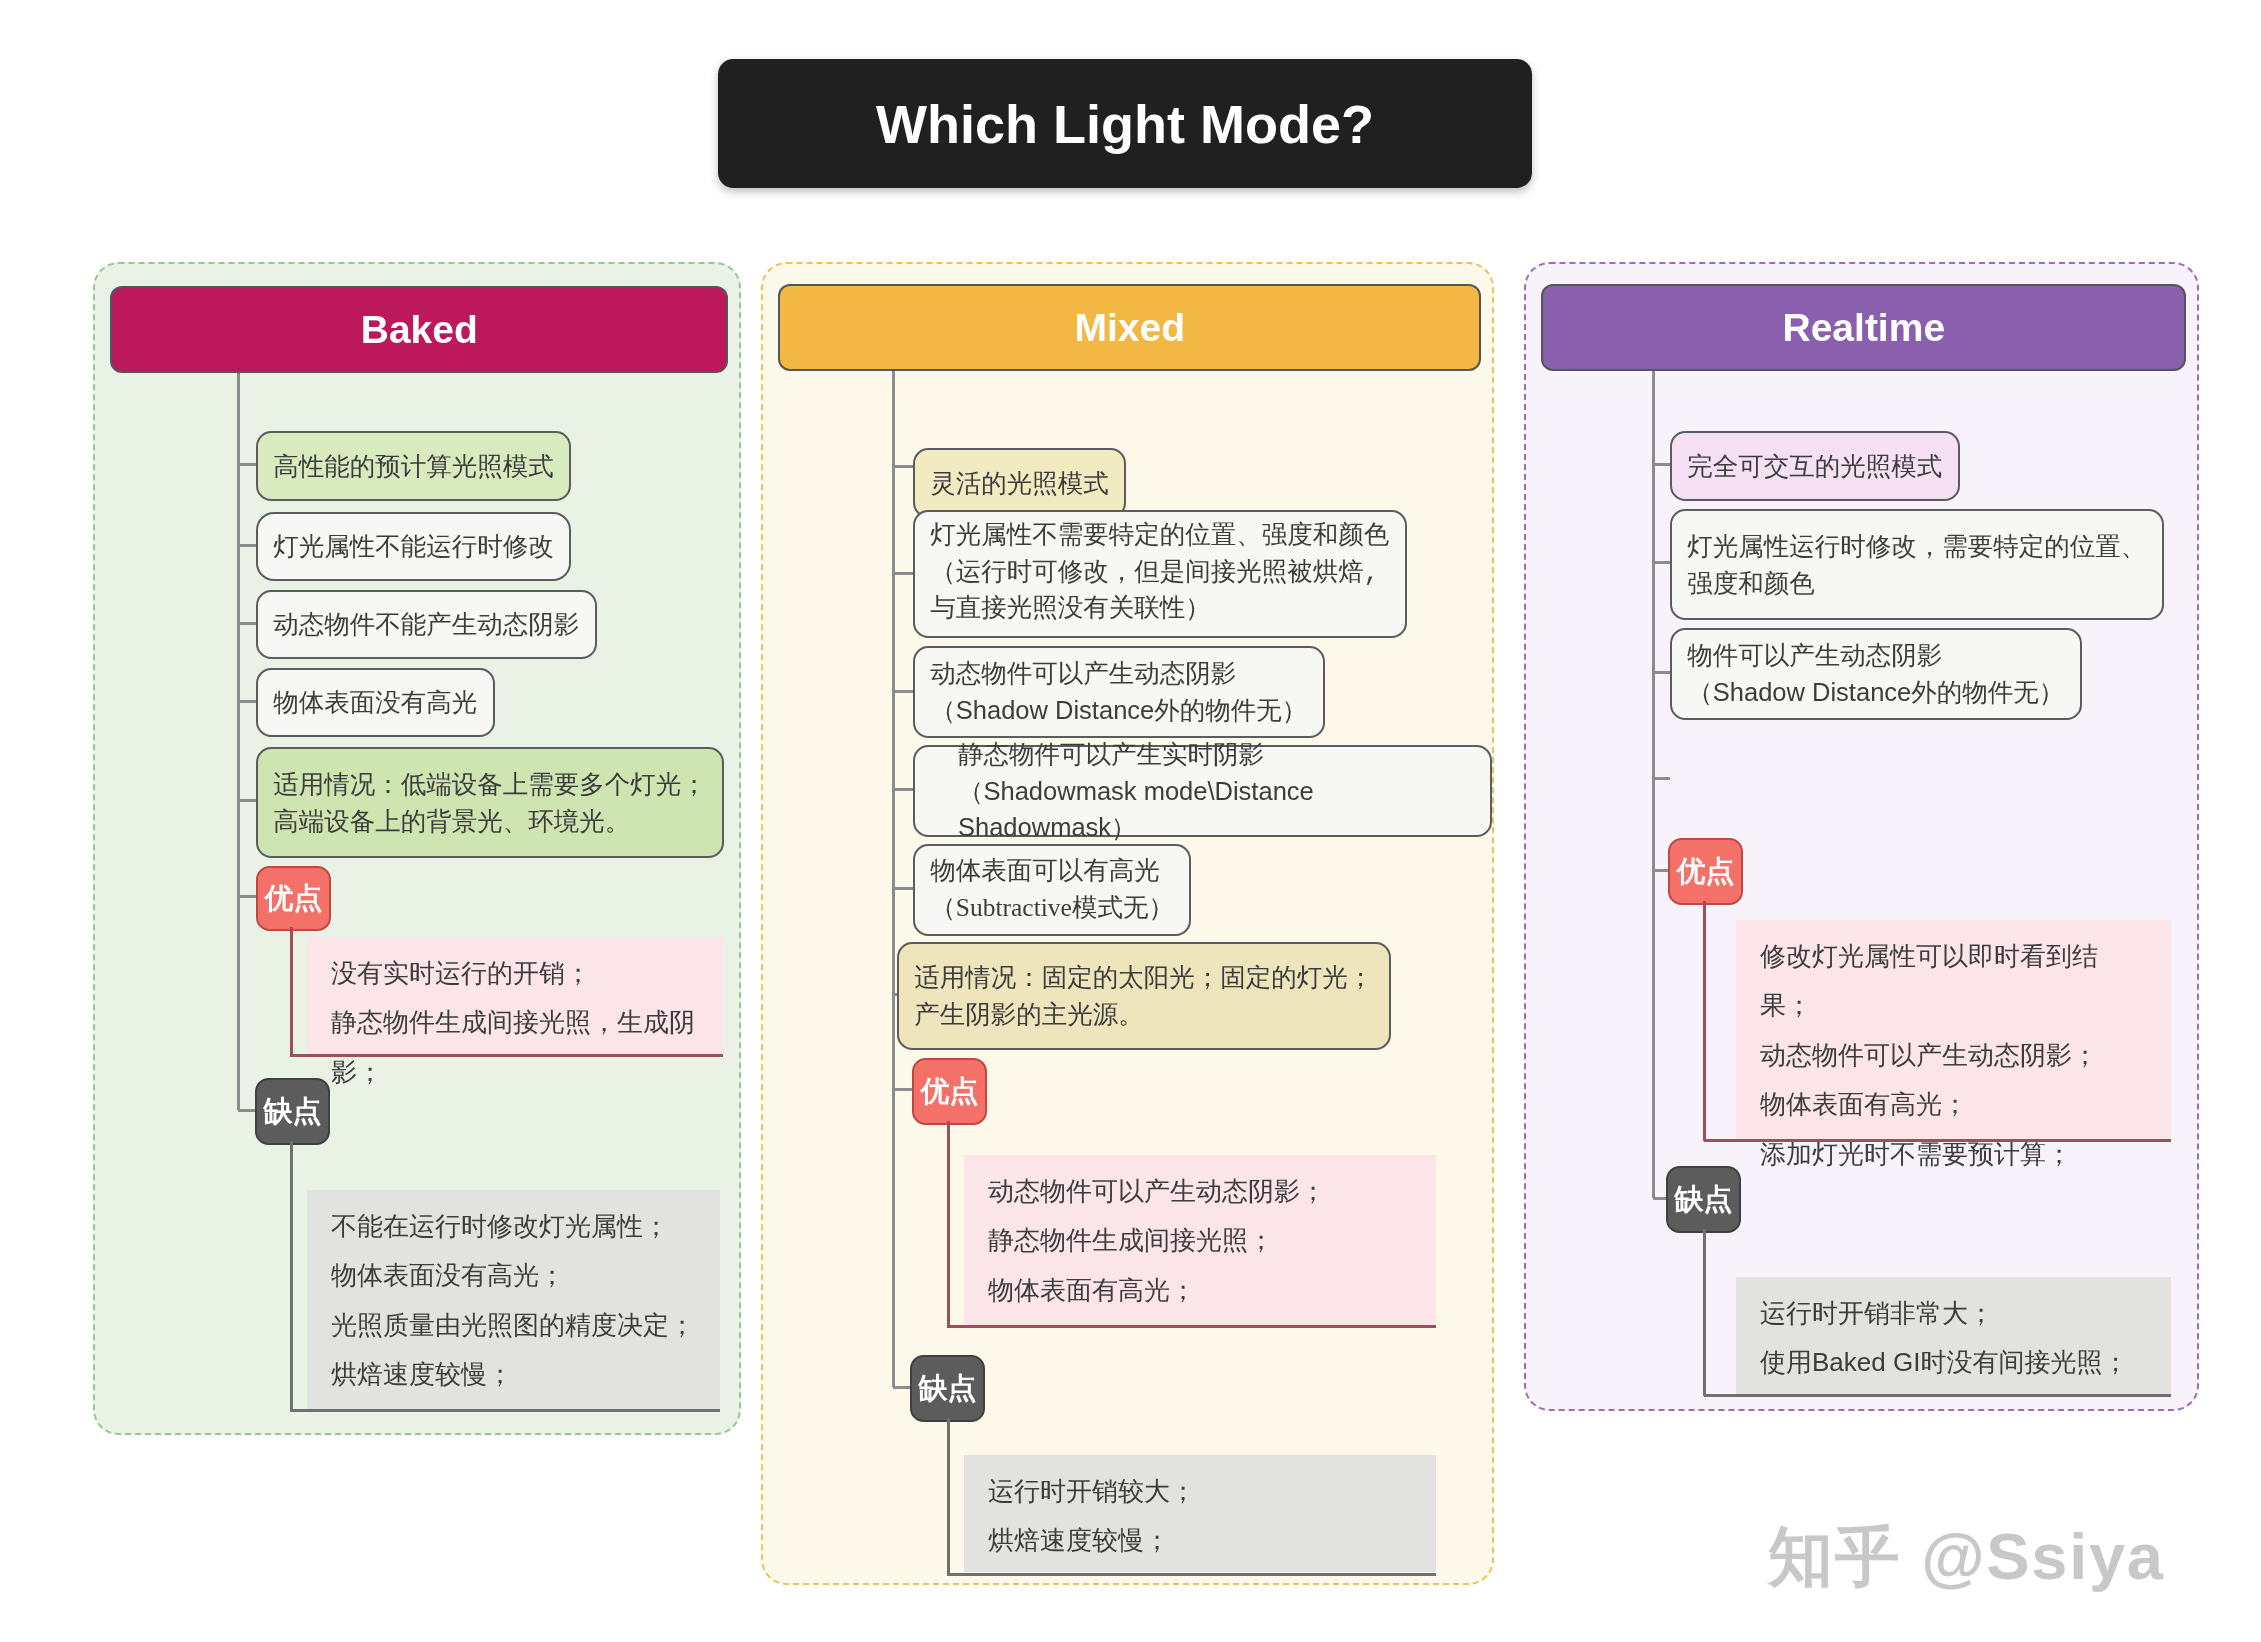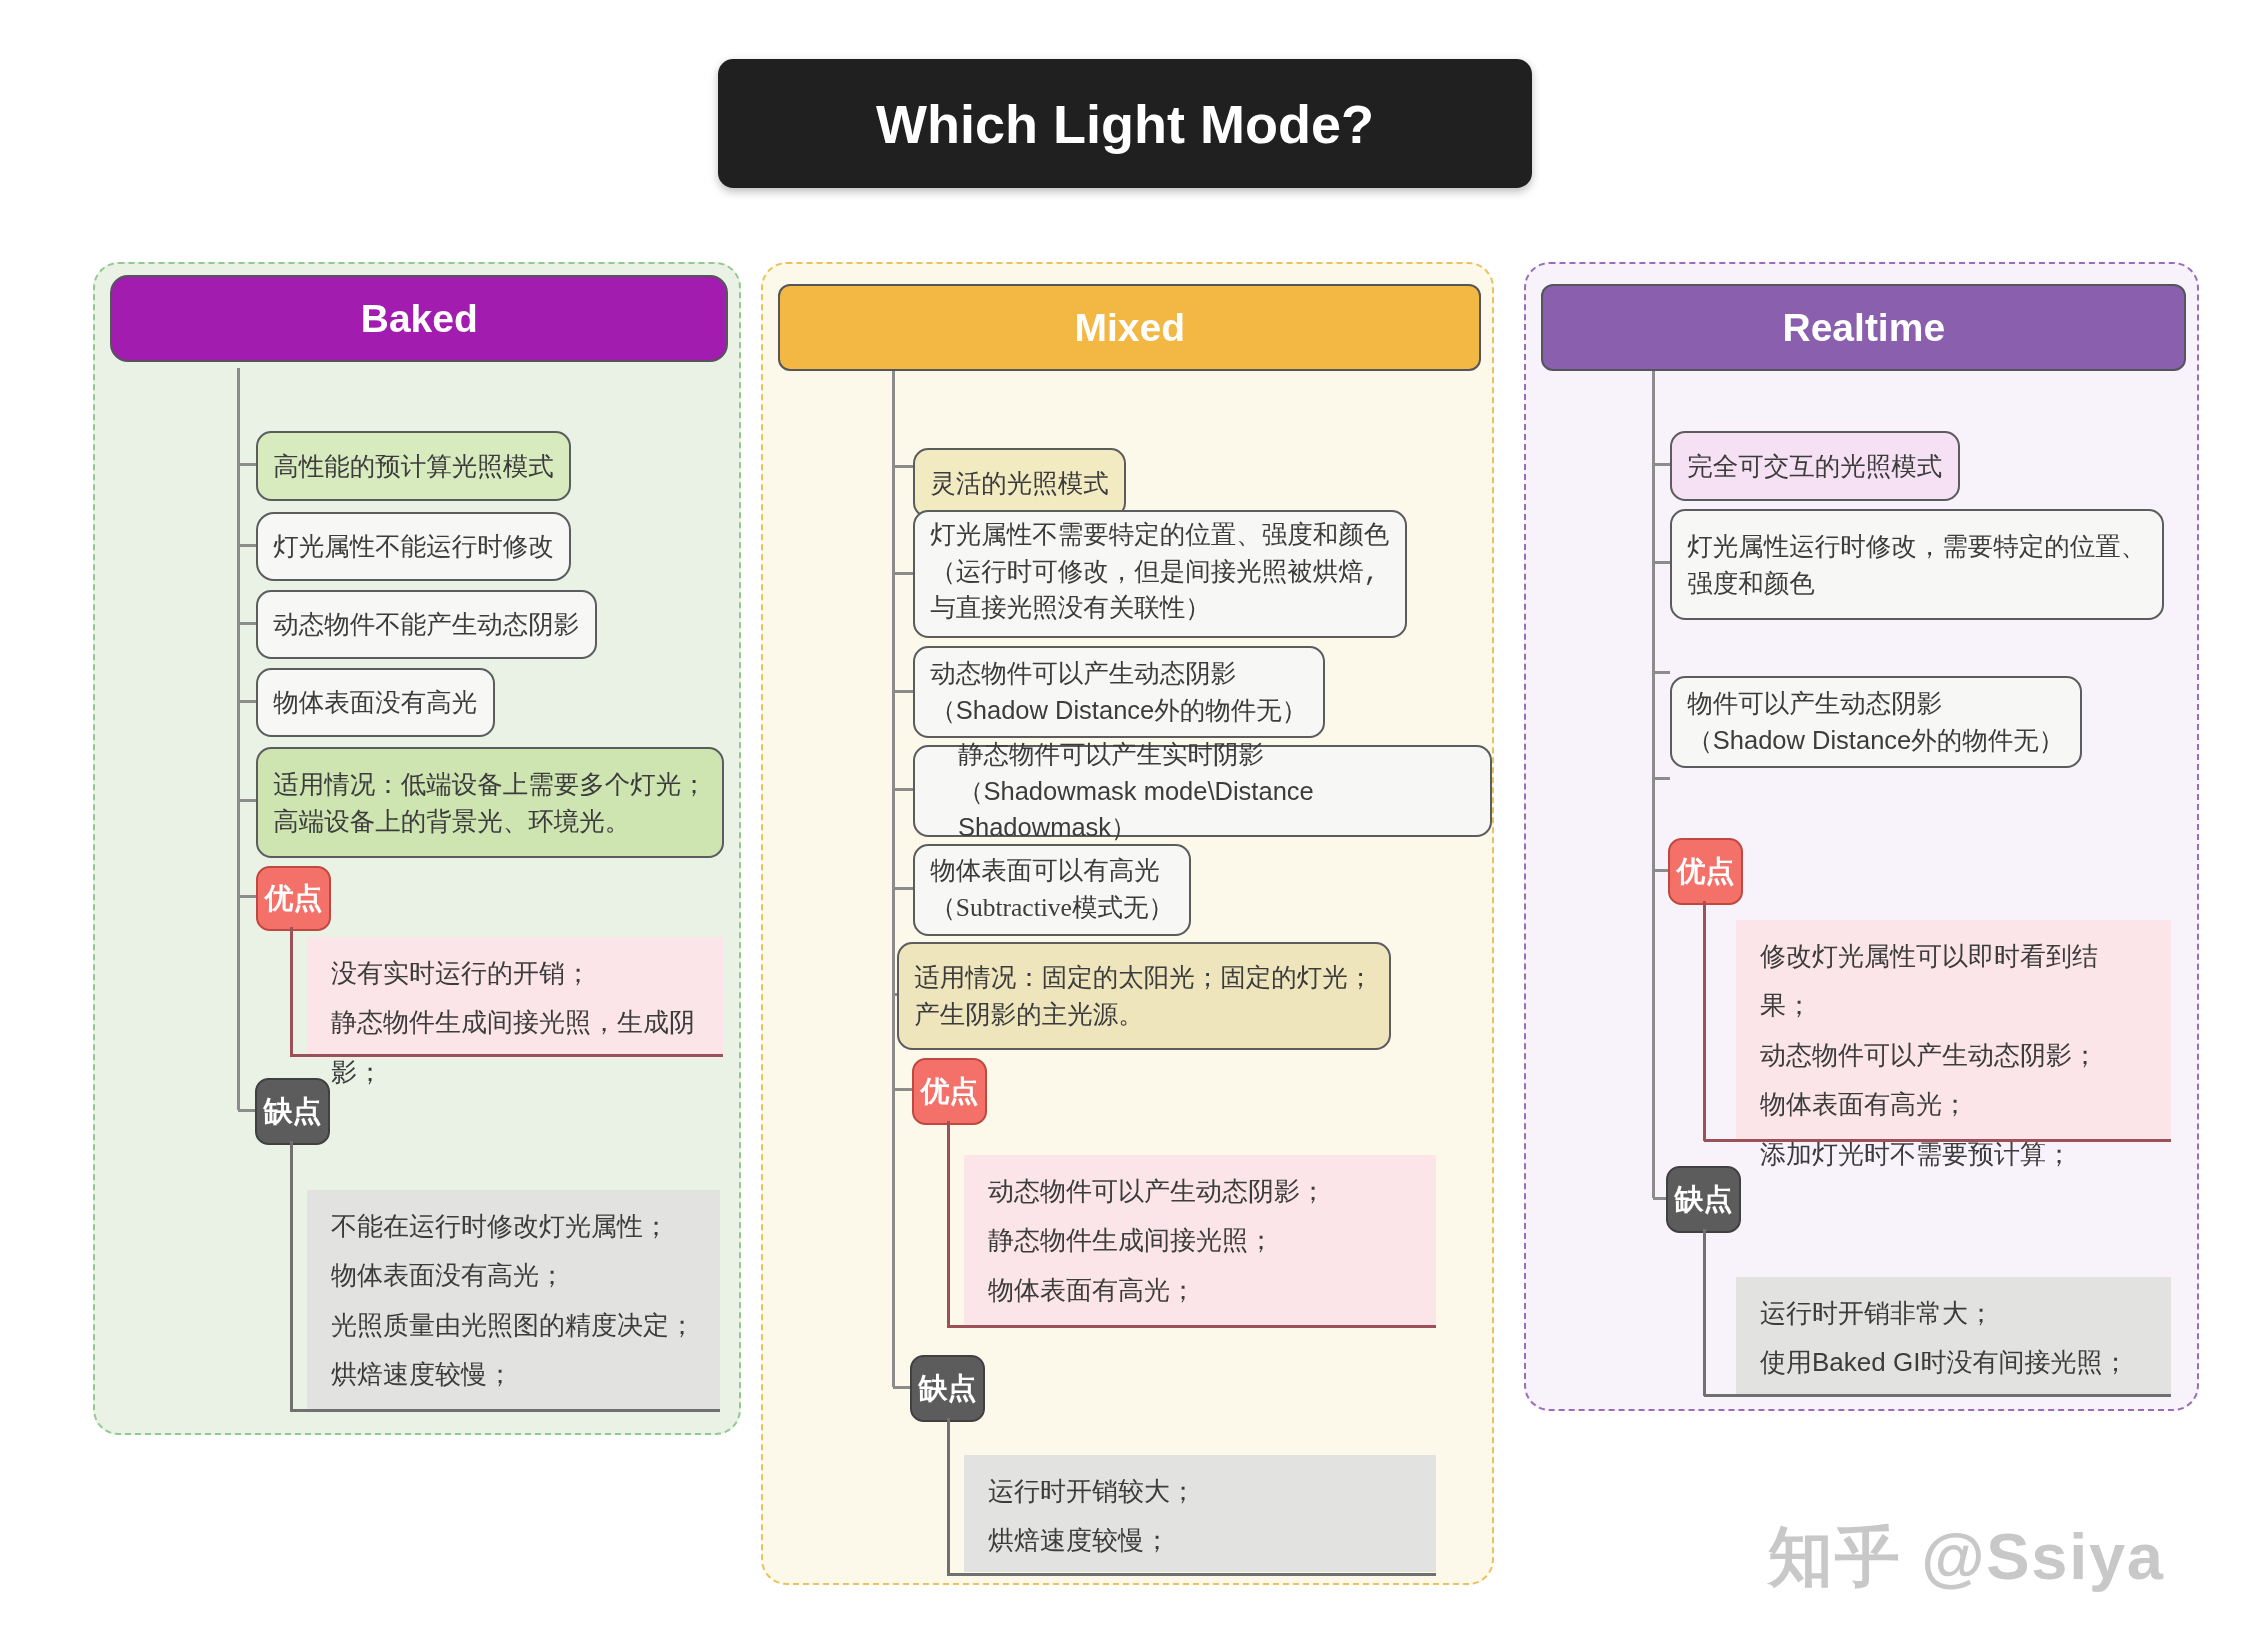--- a/index.html
+++ b/index.html
@@ -39,21 +39,21 @@
   }
 </style>
 </head>
 <body>
 
 <div id="canvas">
   <div class="title" id="title" style="left: 718px; top: 59px; width: 814px; height: 129px; background: rgb(32, 32, 32);">Which Light Mode?</div>
   <div class="watermark" id="watermark" style="left: 1768px; top: 1513px; color: rgb(200, 200, 200);">知乎 @Ssiya</div>
 <div class="group" style="left: 93px; top: 262px; width: 644px; height: 1169px; background: rgb(234, 242, 229); border-color: rgb(146, 200, 146);">
       <div class="vline" style="left: 142px; top: 104px; width: 2.5px; height: 742px; background: rgb(140, 140, 140);"></div>
-      <div class="gheader" style="left: 15.3px; top: 11px; width: 614px; height: 83px; background: #a21caf; border-radius: 18px;">Baked</div>
+      <div class="gheader" style="left: 15.3px; top: 22px; width: 614px; height: 83px; background: #be185d;">Baked</div>
       <div class="hline" style="left: 143px; top: 199px; width: 18.7px; height: 2.5px; background: rgb(140, 140, 140);"></div>
       <div class="node" style="left: 161px; top: 167px; height: 66px; background: rgb(216, 235, 191); border-color: rgb(90, 92, 94);">高性能的预计算光照模式</div>
       <div class="hline" style="left: 143px; top: 280px; width: 18.7px; height: 2.5px; background: rgb(140, 140, 140);"></div>
       <div class="node" style="left: 161px; top: 248px; height: 65px; background: rgb(247, 247, 245); border-color: rgb(90, 92, 94); border-radius: 18px;">灯光属性不能运行时修改</div>
       <div class="hline" style="left: 143px; top: 358px; width: 18.7px; height: 2.5px; background: rgb(140, 140, 140);"></div>
       <div class="node" style="left: 161px; top: 326px; height: 65px; background: rgb(247, 247, 245); border-color: rgb(90, 92, 94);">动态物件不能产生动态阴影</div>
       <div class="hline" style="left: 143px; top: 436px; width: 18.7px; height: 2.5px; background: rgb(140, 140, 140);"></div>
       <div class="node" style="left: 161px; top: 404px; height: 65px; background: rgb(247, 247, 245); border-color: rgb(90, 92, 94);">物体表面没有高光</div>
       <div class="hline" style="left: 143px; top: 535px; width: 18.7px; height: 2.5px; background: rgb(140, 140, 140);"></div>
       <div class="node" style="left: 161px; top: 483px; height: 107px; background: rgb(206, 228, 177); border-color: rgb(90, 92, 94);">适用情况：低端设备上需要多个灯光；
@@ -110,21 +110,21 @@
     </div>
     <div class="group" style="left: 1524px; top: 262px; width: 671px; height: 1145px; background: rgb(248, 243, 250); border-color: rgb(155, 108, 184);">
       <div class="vline" style="left: 126px; top: 104px; width: 2.5px; height: 830px; background: rgb(140, 140, 140);"></div>
       <div class="gheader" style="left: 15.3px; top: 20.4px; width: 641px; height: 83px; background: rgb(138, 95, 174);">Realtime</div>
       <div class="hline" style="left: 127px; top: 199px; width: 17px; height: 2.5px; background: rgb(140, 140, 140);"></div>
       <div class="node" style="left: 144px; top: 167px; height: 66px; background: rgb(245, 225, 243); border-color: rgb(90, 92, 94);">完全可交互的光照模式</div>
       <div class="hline" style="left: 127px; top: 297px; width: 17px; height: 2.5px; background: rgb(140, 140, 140);"></div>
       <div class="node" style="left: 144px; top: 245px; height: 107px; background: rgb(247, 247, 245); border-color: rgb(90, 92, 94);">灯光属性运行时修改，需要特定的位置、
 强度和颜色</div>
       <div class="hline" style="left: 127px; top: 407px; width: 17px; height: 2.5px; background: rgb(140, 140, 140);"></div>
-      <div class="node" style="left: 144px; top: 364px; height: 88px; background: rgb(247, 247, 245); border-color: rgb(90, 92, 94); margin-top: 48px;">物件可以产生动态阴影
+      <div class="node" style="left: 144px; top: 364px; height: 88px; background: rgb(247, 247, 245); border-color: rgb(90, 92, 94);">物件可以产生动态阴影
 （Shadow Distance外的物件无）</div>
       <div class="hline" style="left: 127px; top: 513px; width: 17px; height: 2.5px; background: rgb(140, 140, 140);"></div>
       <div class="hline" style="left: 127px; top: 605px; width: 15.3px; height: 2.5px; background: rgb(140, 140, 140);"></div>
       <div class="badge" style="left: 142px; top: 574px; width: 71px; height: 63px; background: rgb(244, 113, 106); border-color: rgb(191, 72, 64);">优点</div>
       <div class="vline" style="left: 177px; top: 637px; width: 2.5px; height: 240px; background: rgb(156, 81, 88);"></div>
       <div class="cbox" style="left: 210px; top: 656px; width: 435px; height: 219px; background: rgb(251, 229, 232);">修改灯光属性可以即时看到结果；
 动态物件可以产生动态阴影；
 物体表面有高光；
 添加灯光时不需要预计算；</div>
       <div class="hline" style="left: 178px; top: 875px; width: 467px; height: 2.5px; background: rgb(156, 81, 88);"></div>

